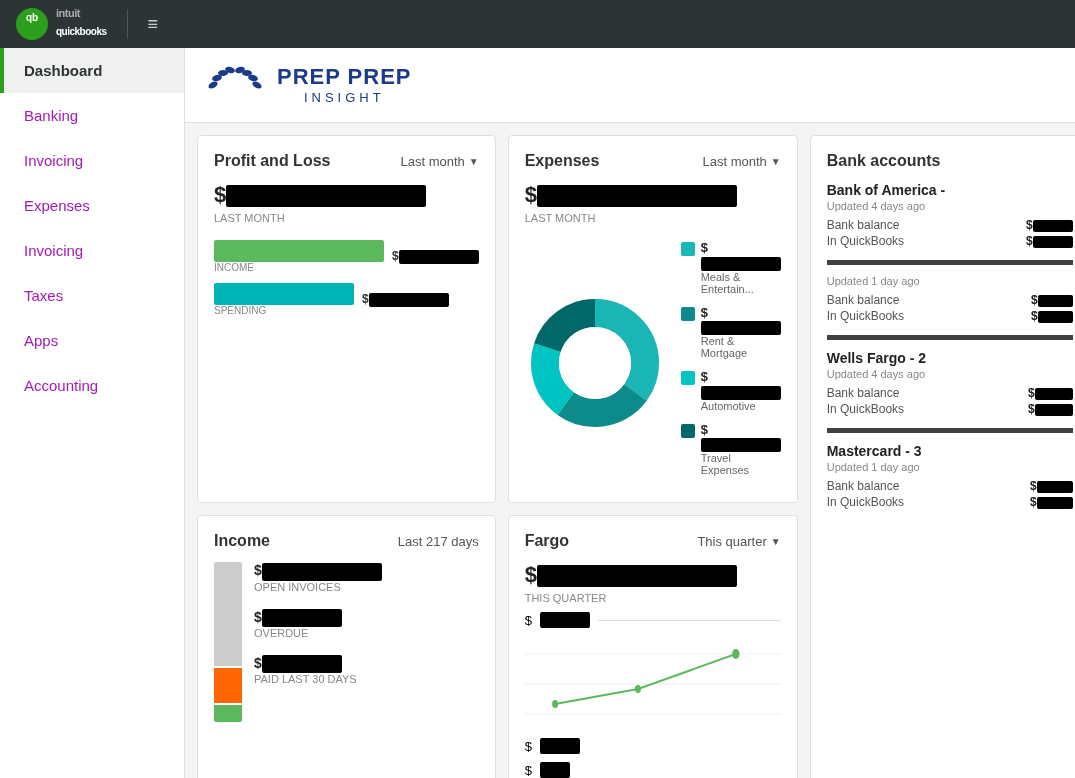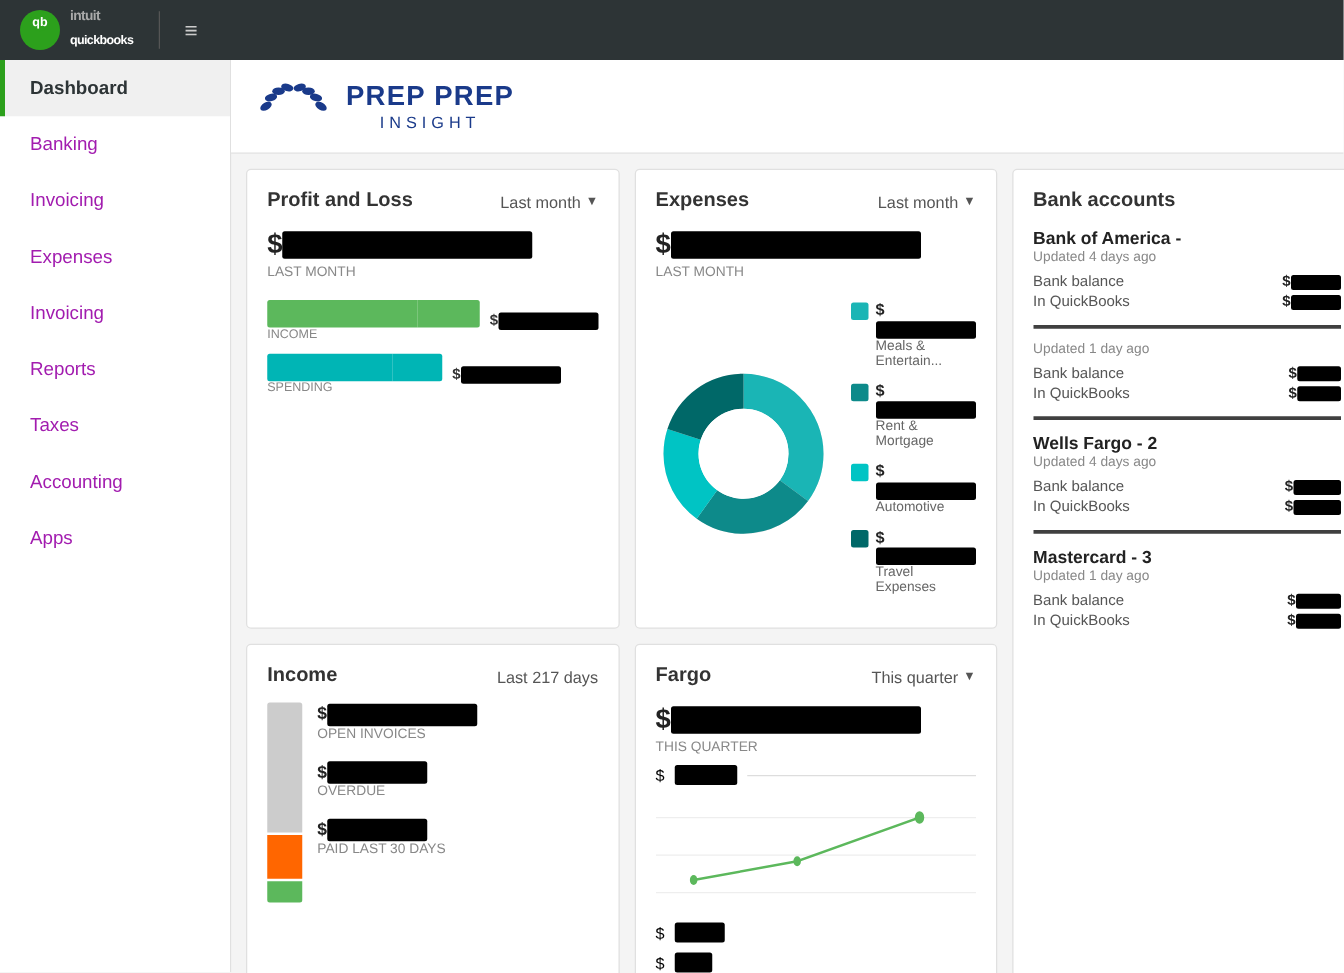--- a/index.html
+++ b/index.html
@@ -300,21 +300,21 @@
       padding: 16px;
       grid-row: span 2;
     }
     .bank-section-title {
       font-size: 16px;
       font-weight: 700;
       color: #333;
       margin-bottom: 12px;
     }
     .bank-account {
-      border-bottom: 3px solid #404040;
+      border-bottom: 5px solid #404040;
       padding-bottom: 10px;
       margin-bottom: 10px;
     }
     .bank-account:last-child { border-bottom: none; }
     .bank-name {
       font-size: 14px;
       font-weight: 700;
       color: #222;
       margin-bottom: 2px;
     }
@@ -361,24 +361,23 @@
 </div>
 
 <div class="main-layout">
 
   <div class="sidebar">
     <div class="sidebar-item active">Dashboard</div>
     <div class="sidebar-item">Banking</div>
     <div class="sidebar-item">Invoicing</div>
     <div class="sidebar-item">Expenses</div>
     <div class="sidebar-item">Invoicing</div>
-    <div class="sidebar-item">Reports</div>
     <div class="sidebar-item">Taxes</div>
+    <div class="sidebar-item">Apps</div>
     <div class="sidebar-item">Accounting</div>
-    <div class="sidebar-item">Apps</div>
   </div>
 
   <div class="content">
 
     <div class="company-header">
       <div class="company-logo">
 
         <svg width="60" height="50" viewBox="0 0 60 50">
 
           <g fill="#1a3a8a">

